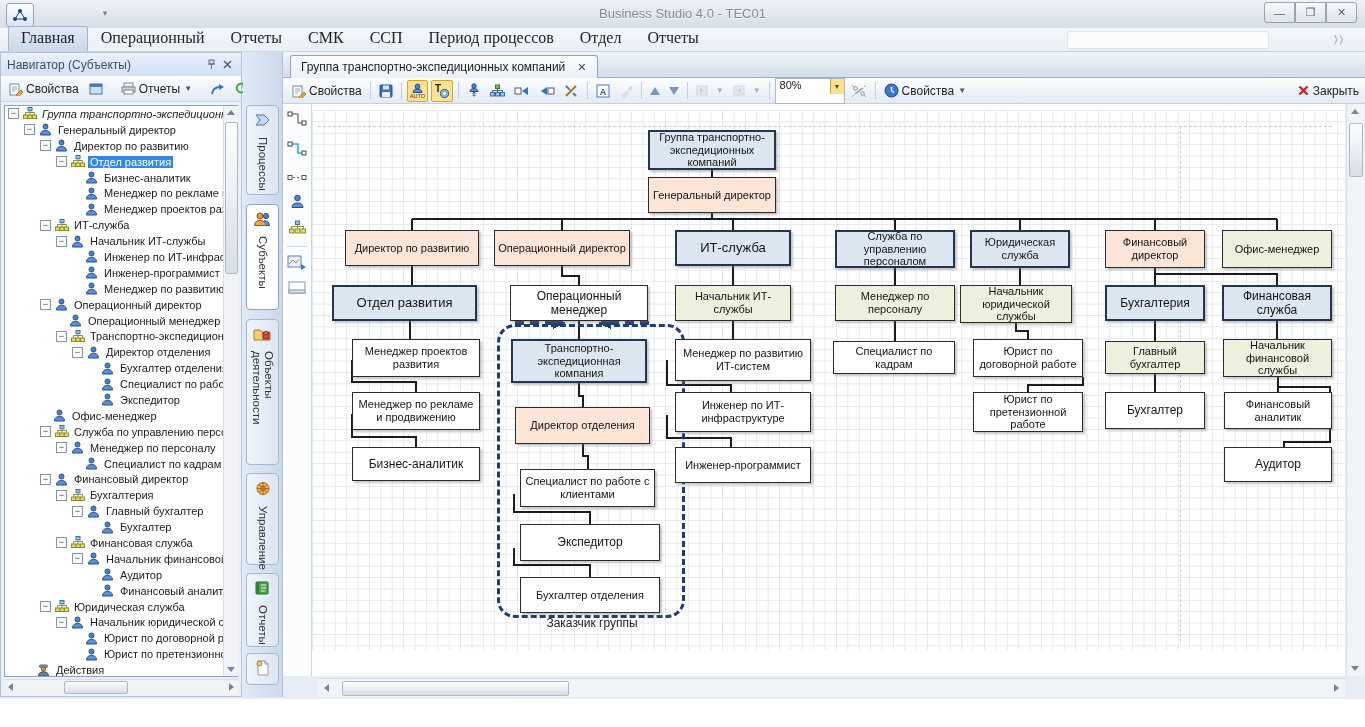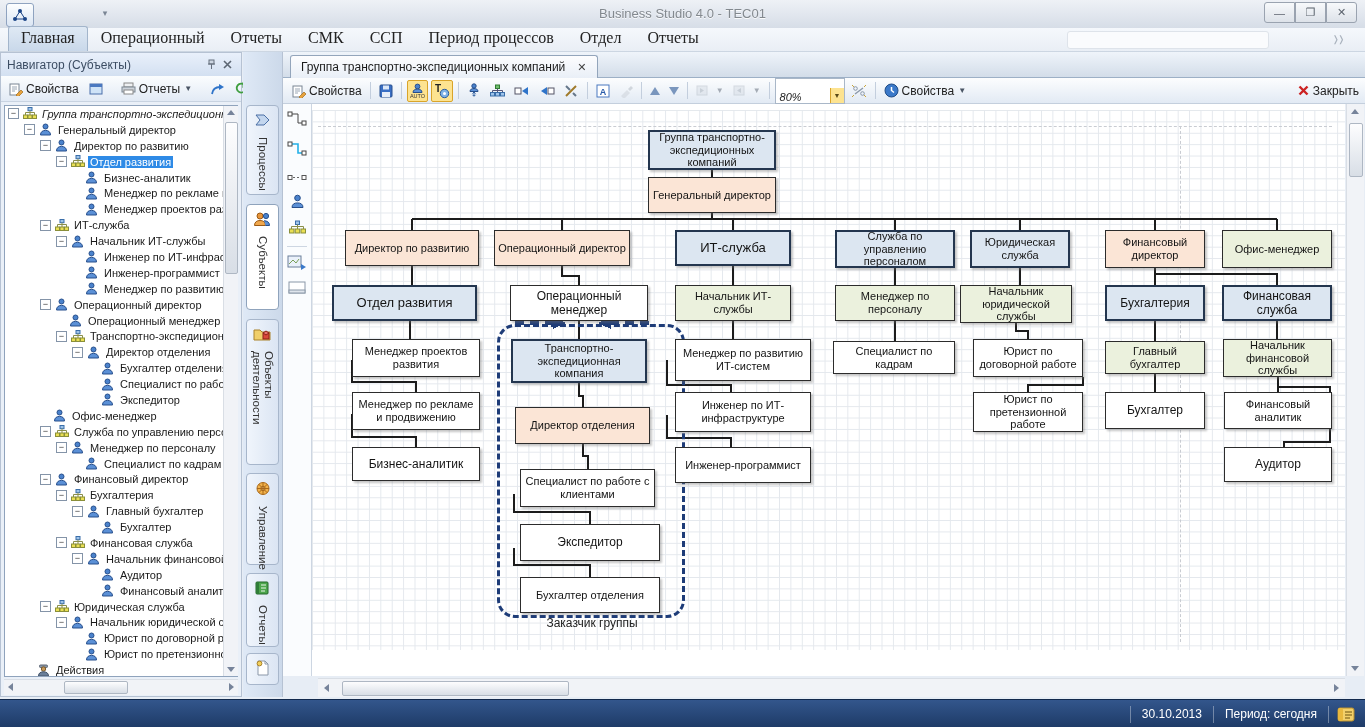--- a/index.html
+++ b/index.html
@@ -61,21 +61,21 @@
   .side-strip{left:243px;top:52px;width:40px;height:645px;background:linear-gradient(to right,#dfe9f6,#ccd9ea);border-right:1px solid #b6c2d3;box-sizing:border-box;}
   .side-tab{position:absolute;left:3px;width:33px;border:1px solid #a7b6cb;border-radius:4px;background:linear-gradient(to right,#f0f5fc,#dbe5f3);display:flex;flex-direction:column;align-items:center;padding-top:6px;gap:5px;box-sizing:border-box;}
   .side-tab.active{background:#fff;border-color:#8fa3bc;}
   .vlabel{writing-mode:vertical-rl;font-size:11.5px;color:#333;}
 
   
   .doc-tabbar{left:283px;top:52px;width:1082px;height:26px;background:linear-gradient(#eff4fa,#d3dde9);border-bottom:1px solid #9db0c6;box-sizing:border-box;}
   .doc-tab{position:absolute;left:7px;top:3px;height:23px;padding:0 10px;background:linear-gradient(#fdfdfe,#e9eff7);border:1px solid #93a5bb;border-bottom:none;border-radius:3px 3px 0 0;display:flex;align-items:center;gap:12px;font-size:12px;color:#1c1c1c;box-sizing:border-box;}
   .doc-tab .x{color:#444;font-size:11px;}
   .doc-toolbar{left:283px;top:78px;width:1082px;height:26px;background:linear-gradient(#fcfdfe,#e2eaf4);border-bottom:1px solid #c4cfdd;display:flex;align-items:center;gap:3px;padding:0 6px;box-sizing:border-box;font-size:12px;color:#222;}
-  .zoomc{width:70px;height:26px;background:#fff;border:1px solid #a9b7c8;display:flex;align-items:flex-end;box-sizing:border-box;font-style:italic;}
+  .zoomc{width:70px;height:26px;background:#fff;border:1px solid #a9b7c8;display:flex;align-items:flex-start;box-sizing:border-box;}
   .zoomc .zv{flex:1;padding-left:4px;font-size:11px;}
   .zoomc .zb{width:13px;height:15px;background:#fde390;border-left:1px solid #d9a42a;display:flex;align-items:center;justify-content:center;font-size:7px;color:#5a4a16;}
   .closebtn{margin-left:auto;display:flex;align-items:center;gap:4px;color:#222;}
 
   
   .shape-strip{left:283px;top:104px;width:29px;height:572px;background:#fafcfe;border-right:1px solid #cdd6e2;box-sizing:border-box;display:flex;flex-direction:column;align-items:center;padding-top:5px;gap:7px;}
   .ssep{width:20px;height:1px;background:#cdd6e2;}
 
   
   .canvas{left:312px;top:104px;width:1033px;height:572px;background:#fff;overflow:hidden;}
@@ -913,28 +913,14 @@
     <div class="abs sb-thumb" style="left:2px;top:19px;width:12px;height:52px;"></div>
     <div class="sb-arr" style="left:4px;top:5px;border-left:4px solid transparent;border-right:4px solid transparent;border-bottom:5px solid #76839a;"></div>
     <div class="sb-arr" style="left:4px;bottom:5px;border-left:4px solid transparent;border-right:4px solid transparent;border-top:5px solid #76839a;"></div>
   </div>
   <div class="abs cv-hscroll sb-track-h">
     <div class="abs sb-thumb" style="left:24px;top:2px;width:225px;height:13px;"></div>
     <div class="sb-arr" style="left:6px;top:5px;border-top:4px solid transparent;border-bottom:4px solid transparent;border-right:5px solid #76839a;"></div>
     <div class="sb-arr" style="right:6px;top:5px;border-top:4px solid transparent;border-bottom:4px solid transparent;border-left:5px solid #76839a;"></div>
   </div>
 
-  <div class="abs statusbar">
-    <div class="st-sep"></div>
-    <div class="st-item">30.10.2013</div>
-    <div class="st-sep"></div>
-    <div class="st-item">Период: сегодня</div>
-    <div class="st-sep"></div>
-    <div class="st-icon">
-      <svg width="18" height="15">
-          <rect x="1" y="1" width="16" height="13" rx="2" fill="#f3d06a" stroke="#b98f2c"></rect>
-          <rect x="1" y="1" width="5" height="13" rx="2" fill="#e8b83e"></rect>
-          <path d="M8 5 h7 M8 8 h7 M8 11 h5" stroke="#6a5210" stroke-width="1.2"></path>
-        </svg>
-    </div>
-  </div>
 
 </div>
 
 </body></html>

